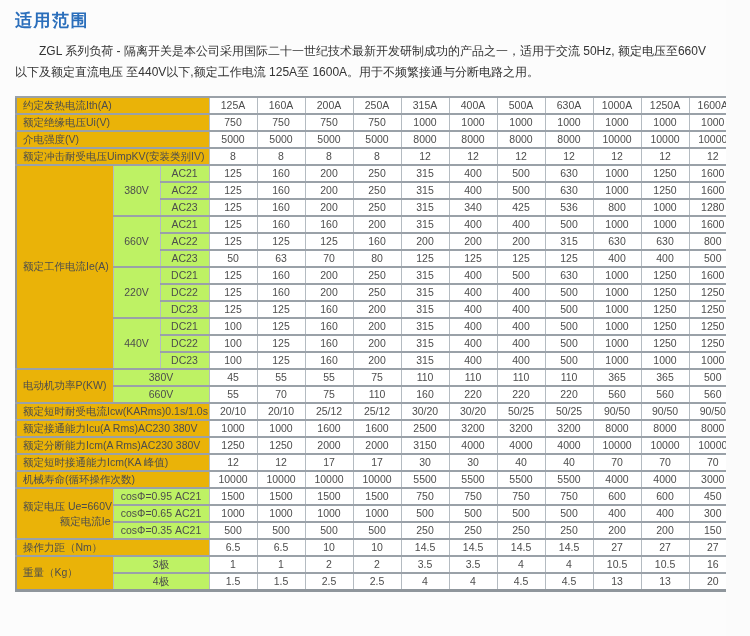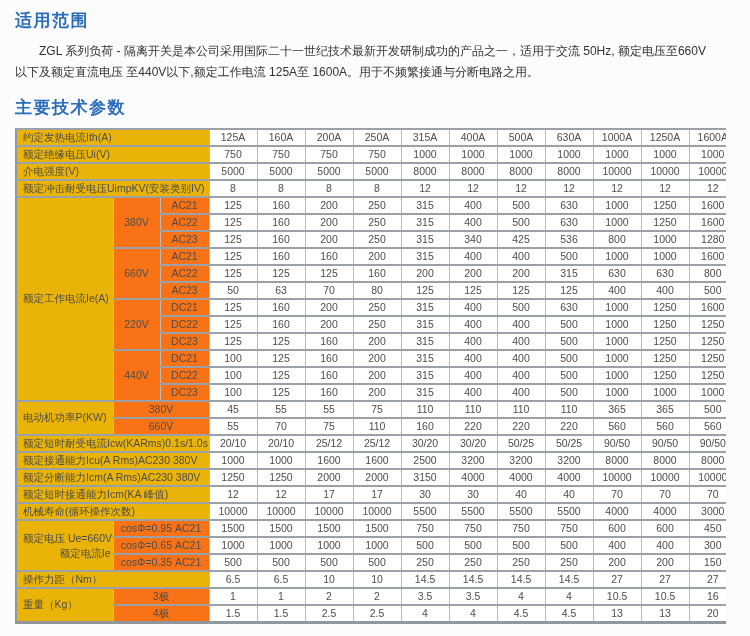--- a/index.html
+++ b/index.html
@@ -8,30 +8,29 @@
   .sec-title{color:#2a6ebb;font-size:17px;font-weight:bold;margin:4px 0 9px 0;letter-spacing:1.5px;}
   .intro{font-size:12px;color:#333;line-height:1.75;text-indent:2em;margin:0 4px 13px 0;}
   table.specs{border-collapse:collapse;width:720px;table-layout:fixed;border:2px solid #8f969c;border-bottom:3px solid #8f969c;background:#fff;}
   .specs td{
     border-left:1px solid #b4bbc1;border-right:1px solid #b4bbc1;
     border-top:2px solid #9aa1a8;border-bottom:2px solid #9aa1a8;
     height:15px;padding:0 2px;font-size:10.5px;text-align:center;
     color:#4d4d4d;line-height:1.05;overflow:hidden;white-space:nowrap;
   }
   .specs td.lbl{background:#eab308;text-align:left;padding-left:6px;}
-  .specs td.sub{background:#f97316;text-align:center;}
+  .specs td.sub{background:#bef264;text-align:center;}
   .specs td.lbl2 div{line-height:1.35;text-align:right;}
 </style>
 </head>
 <body>
 
 <div class="page">
   <h2 class="sec-title">适用范围</h2>
   <p class="intro">ZGL 系列负荷 - 隔离开关是本公司采用国际二十一世纪技术最新开发研制成功的产品之一，适用于交流 50Hz, 额定电压至660V 以下及额定直流电压 至440V以下,额定工作电流 125A至 1600A。用于不频繁接通与分断电路之用。</p>
-  <h2 class="sec-title">主要技术参数</h2>
 
   <table class="specs">
     <colgroup>
       <col style="width:97px">
         <col style="width:47px">
         <col style="width:49px">
       <col style="width:48px">
         <col style="width:48px">
         <col style="width:48px">
         <col style="width:48px">

